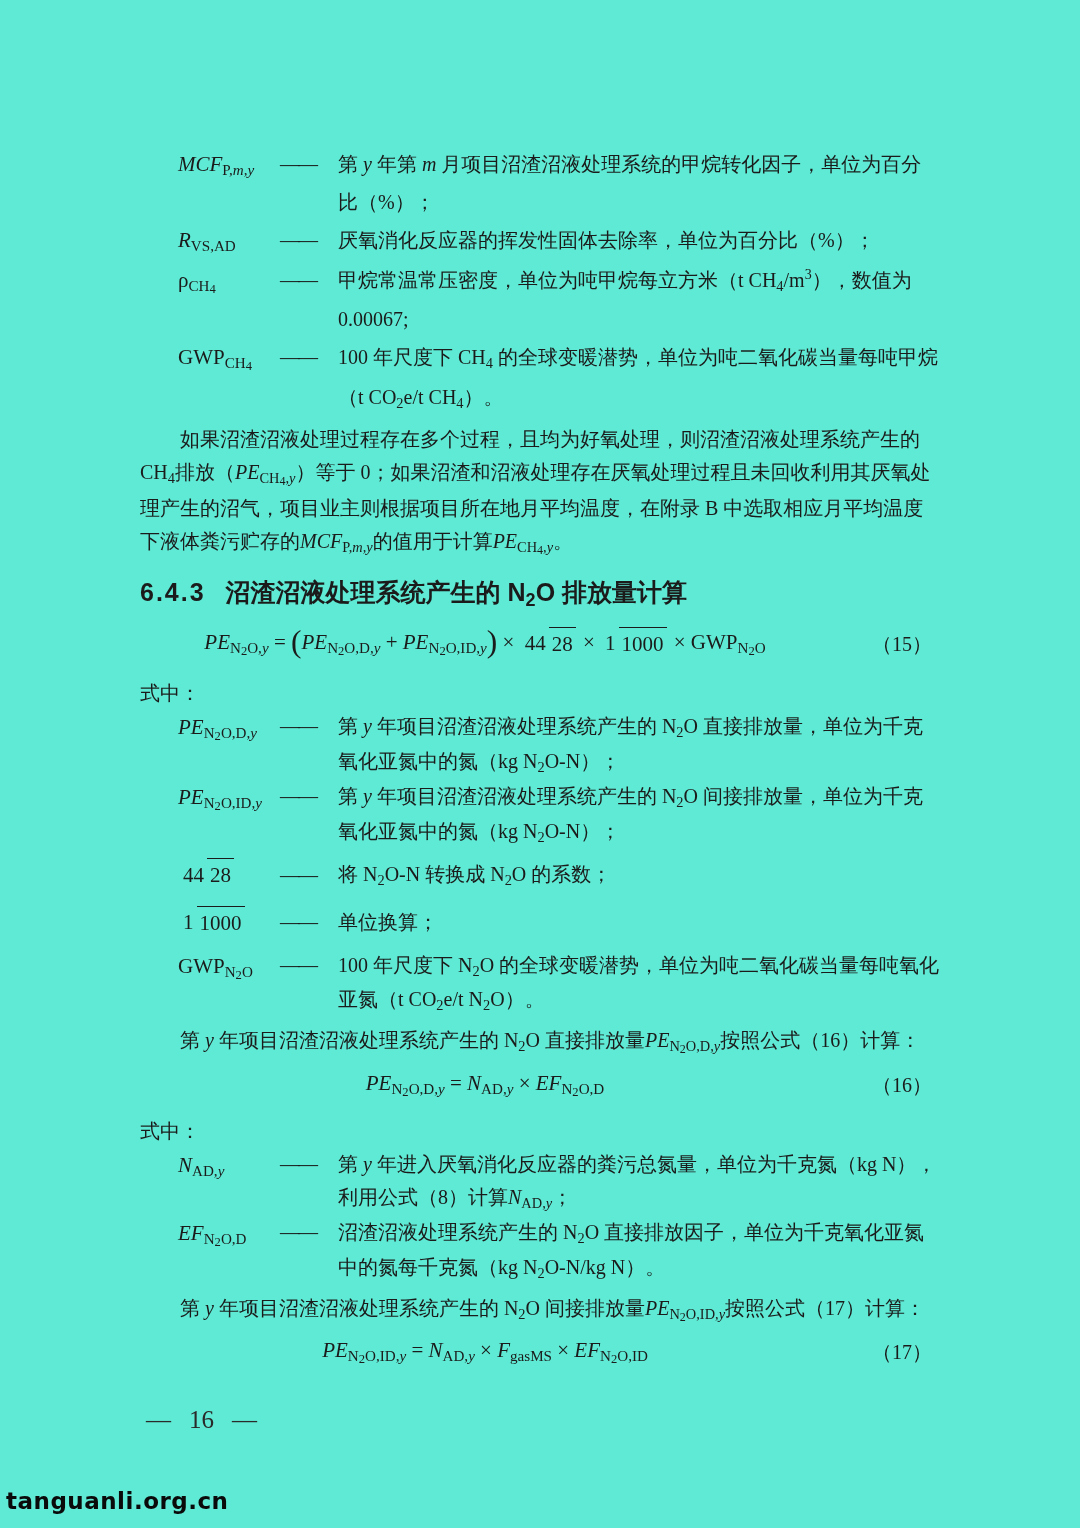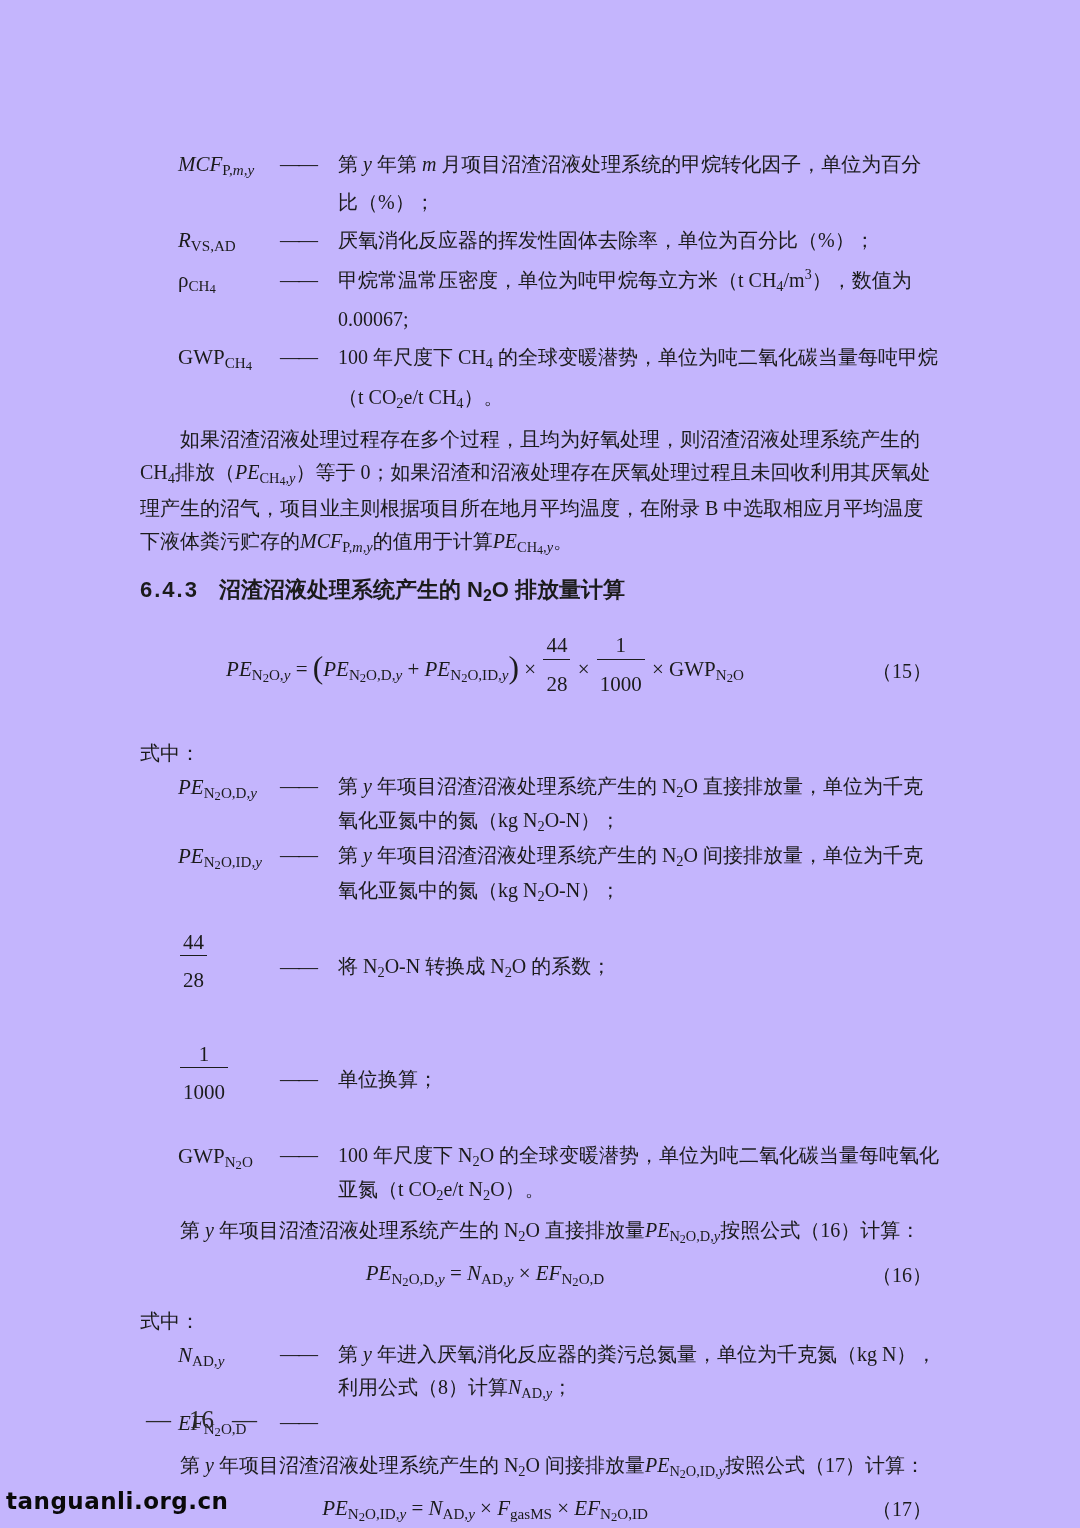--- a/index.html
+++ b/index.html
@@ -1,57 +1,57 @@
 <!DOCTYPE html>
 <html><head>
 <meta charset="utf-8">
 <style>
   * { margin:0; padding:0; box-sizing:border-box; }
   html,body { background:#ffffff; }
   .page {
     position:relative;
     width:1080px; height:1528px;
     margin:0 auto;
-    background:#c4b5fd;
+    background:#5eead4;
     overflow:hidden;
     font-family:"Liberation Serif","DejaVu Serif",serif;
     color:#1b1b1b;
   }
   .content {
     position:absolute; left:140px; top:145px; width:800px;
     font-size:20px; line-height:1.65;
   }
   
   .sg-i  { font-style:italic; }
   .sg-s  { font-size:72%; vertical-align:-0.28em; }
   .sg-si { font-size:72%; vertical-align:-0.28em; font-style:italic; }
   .sg-s2 { font-size:60%; vertical-align:-0.5em; }
   .sg-sup{ font-size:70%; vertical-align:0.55em; }
   .sg-paren { font-size:150%; vertical-align:-0.09em; line-height:1; font-weight:400; }
   .frac {
-    display:inline-flex; flex-direction:column; align-items:center;
+    display:inline-flex; flex-direction:row; align-items:center;
     vertical-align:middle; line-height:1.2; text-align:center;
-    margin:16px 2px;
+    margin:4px 2px;
   }
-  .frac .den { border-top:1.6px solid #1b1b1b; padding:12px 3px; }
+  .frac .den { border-top:1.6px solid #1b1b1b; padding:4px 3px; }
   .frac .num { padding:0 3px; }
   
   .deflist { }
   .deflist.spread { line-height:1.9; }
   .def-row { display:flex; align-items:flex-start; }
   .def-row.vcenter { align-items:center; margin:5px 0; }
   .def-term { width:140px; padding-left:38px; flex:none; font-size:1.05em; line-height:inherit; }
   .def-term .frac { font-size:1.0em; margin-left:2px; }
   .def-dash { width:58px; flex:none; letter-spacing:-2px; }
   .def-desc { flex:1; }
   .para { text-indent:2em; margin-top:6px; }
   .heading {
     margin-top:10px;
     font-family:"Liberation Sans","DejaVu Sans",sans-serif;
-    font-weight:700; font-size:22px; line-height:1.4;
+    font-weight:700; font-size:25px; line-height:1.4;
   }
   .heading .h-num { margin-right:20px; letter-spacing:2px; }
   .para + .heading { margin-top:14px; }
   .heading + .para { margin-top:18px; }
   .formula {
     position:relative; display:flex; justify-content:center; align-items:flex-end;
     margin:6px 0;
   }
   .formula .f-body { white-space:nowrap; font-size:21px; margin-right:110px; }
   .formula.tall { margin:10px 0 6px; }
@@ -151,20 +151,21 @@
       <div class="flabel">式中：</div>
       <div class="deflist">
         <div class="def-row">
           <div class="def-term"><span class="sg-i">N</span><span class="sg-s">AD,</span><span class="sg-si">y</span></div>
           <div class="def-dash">——</div>
           <div class="def-desc"><span>第 </span><span class="sg-i">y</span><span> 年进入厌氧消化反应器的粪污总氮量，单位为千克氮（kg N），利用公式（8）计算</span><span class="sg-i">N</span><span class="sg-s">AD,</span><span class="sg-si">y</span><span>；</span></div>
         </div>
         <div class="def-row">
           <div class="def-term"><span class="sg-i">EF</span><span class="sg-s">N</span><span class="sg-s2">2</span><span class="sg-s">O,D</span></div>
           <div class="def-dash">——</div>
+          <div class="def-desc"><span>沼渣沼液处理系统产生的 N</span><span class="sg-s">2</span><span>O 直接排放因子，单位为千克氧化亚氮中的氮每千克氮（kg N</span><span class="sg-s">2</span><span>O-N/kg N）。</span></div>
         </div>
       </div>
       <div class="para"><span>第 </span><span class="sg-i">y</span><span> 年项目沼渣沼液处理系统产生的 N</span><span class="sg-s">2</span><span>O 间接排放量</span><span class="sg-i">PE</span><span class="sg-s">N</span><span class="sg-s2">2</span><span class="sg-s">O,ID,</span><span class="sg-si">y</span><span>按照公式（17）计算：</span></div>
       <div class="formula">
         <span class="f-body"><span class="sg-i">PE</span><span class="sg-s">N</span><span class="sg-s2">2</span><span class="sg-s">O,ID,</span><span class="sg-si">y</span><span> = </span><span class="sg-i">N</span><span class="sg-s">AD,</span><span class="sg-si">y</span><span> × </span><span class="sg-i">F</span><span class="sg-s">gasMS</span><span> × </span><span class="sg-i">EF</span><span class="sg-s">N</span><span class="sg-s2">2</span><span class="sg-s">O,ID</span></span>
         <span class="eq-num">（17）</span>
       </div>
     </main>
 
   <div class="footer">

